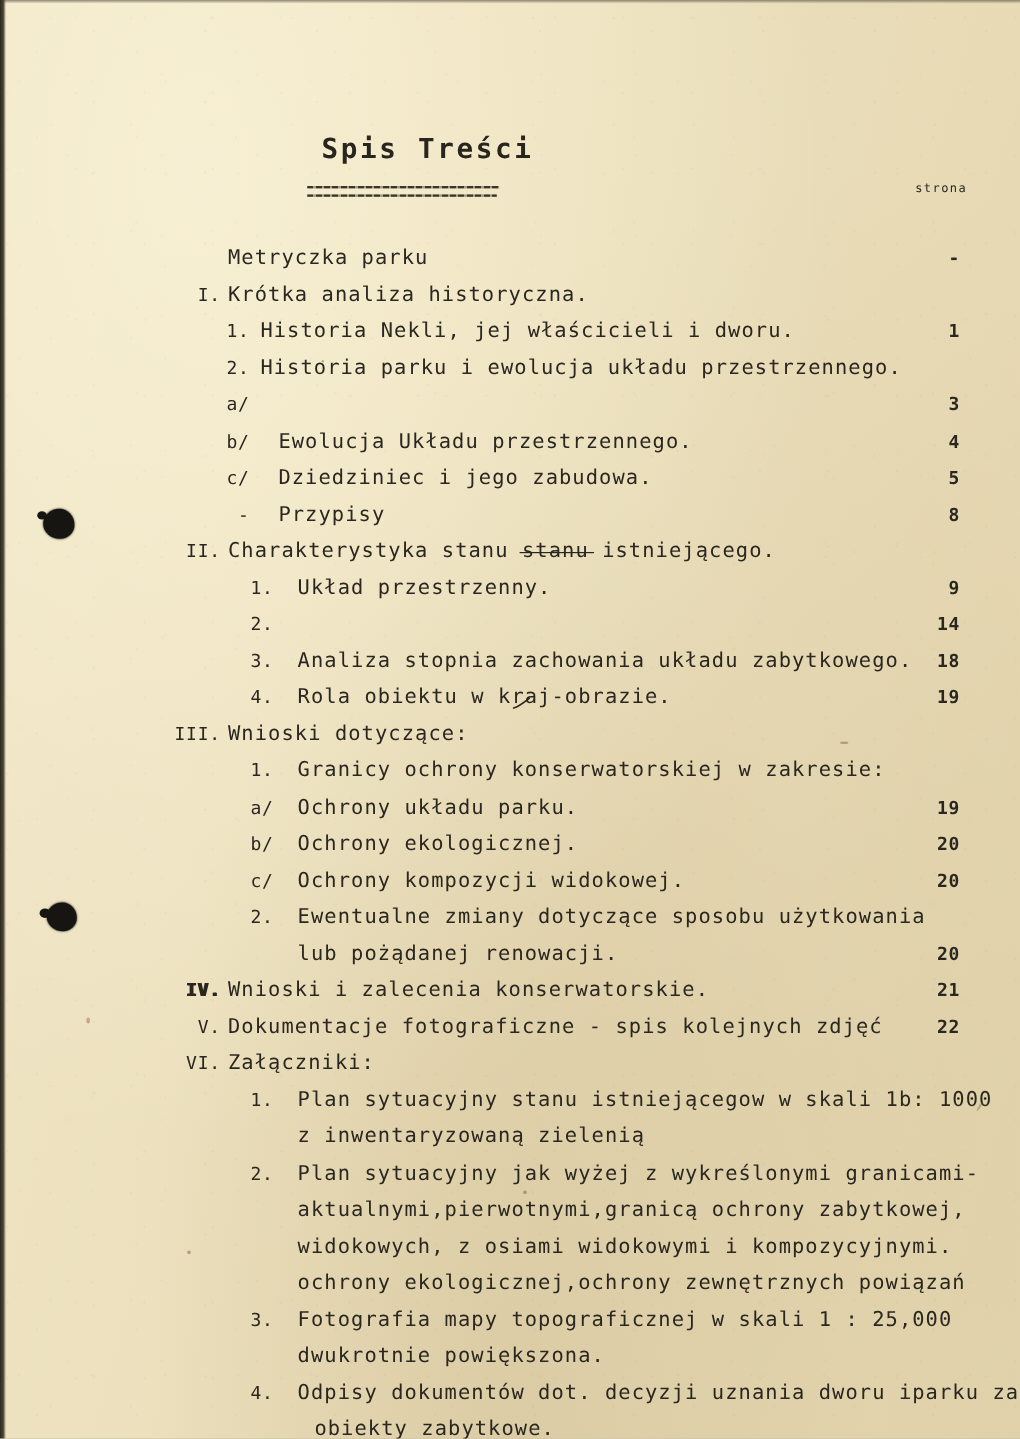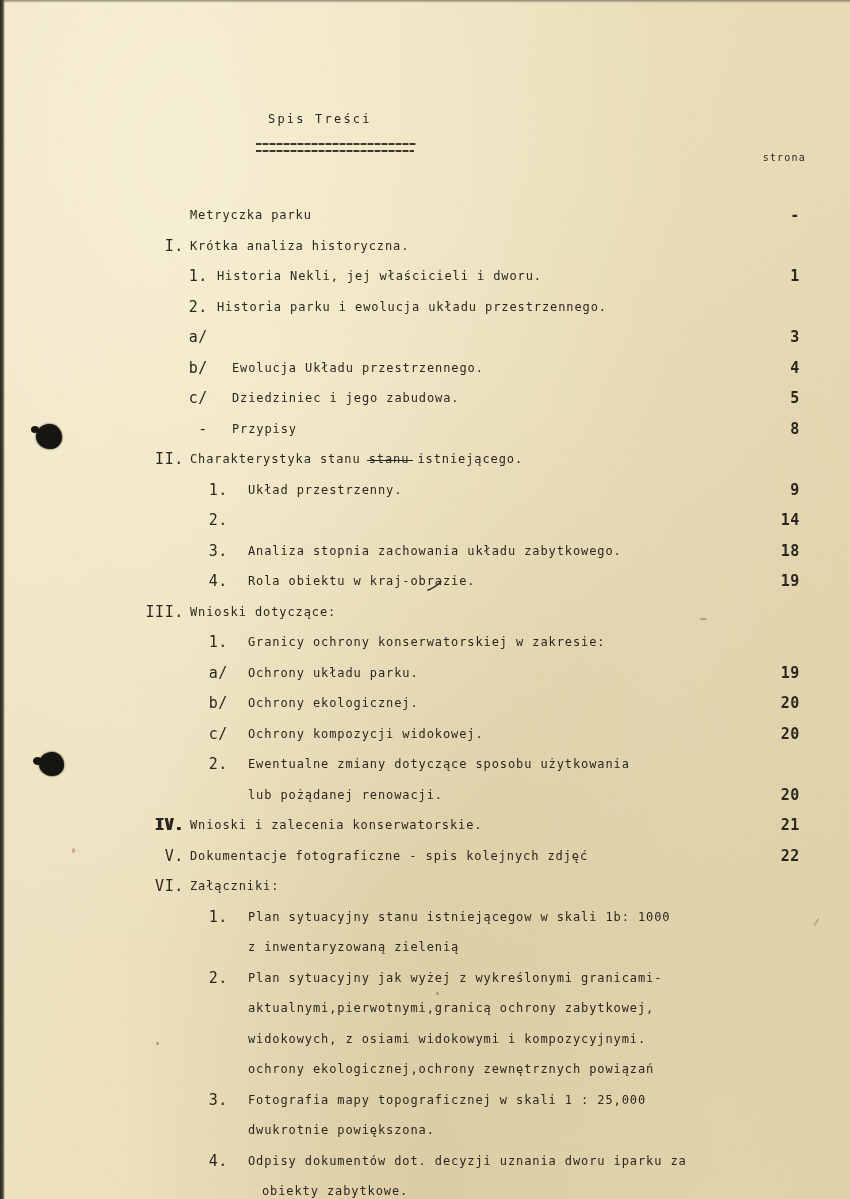--- a/index.html
+++ b/index.html
@@ -52,24 +52,25 @@
     background-size: 57px 63px, 83px 71px, 67px 89px, 93px 59px, 61px 77px, 79px 67px;
   }
   
   #title-block {
     position: absolute;
     left: 268px;
     top: 112px;
     width: 260px;
   }
   #doc-title {
-    font-size: 12px;
+    font-size: 23px;
     letter-spacing: 2.2px;
     color: #28251e;
     white-space: nowrap;
+    font-weight: bold;
   }
   .title-rule {
     height: 2px;
     width: 160px;
     margin-left: -12px;
     background:
       repeating-linear-gradient(90deg,
         #3a362c 0px, #3a362c 5px,
         rgba(58,54,44,0.45) 5px, rgba(58,54,44,0.45) 7px);
   }
@@ -102,21 +103,21 @@
     position: absolute;
     width: 58px;
     text-align: right;
     left: 126px;
     font-size: 15px;
     letter-spacing: 0.6px;
   }
   .txt {
     position: absolute;
     left: 190px;
-    font-size: 12px;
+    font-size: 17px;
     letter-spacing: 0.9px;
   }
   .page {
     position: absolute;
     left: 742px;
     width: 58px;
     text-align: right;
     font-size: 15px;
     letter-spacing: 0.6px;
     font-weight: bold;

